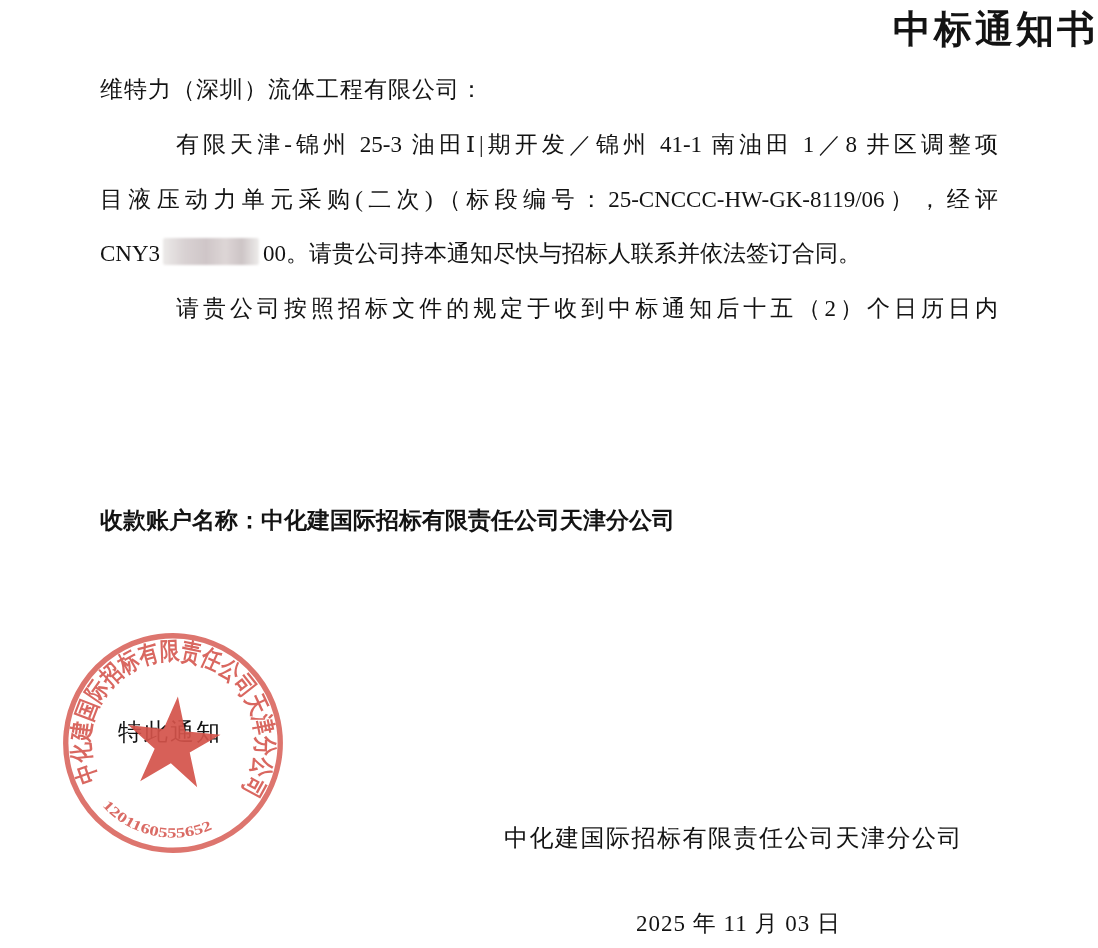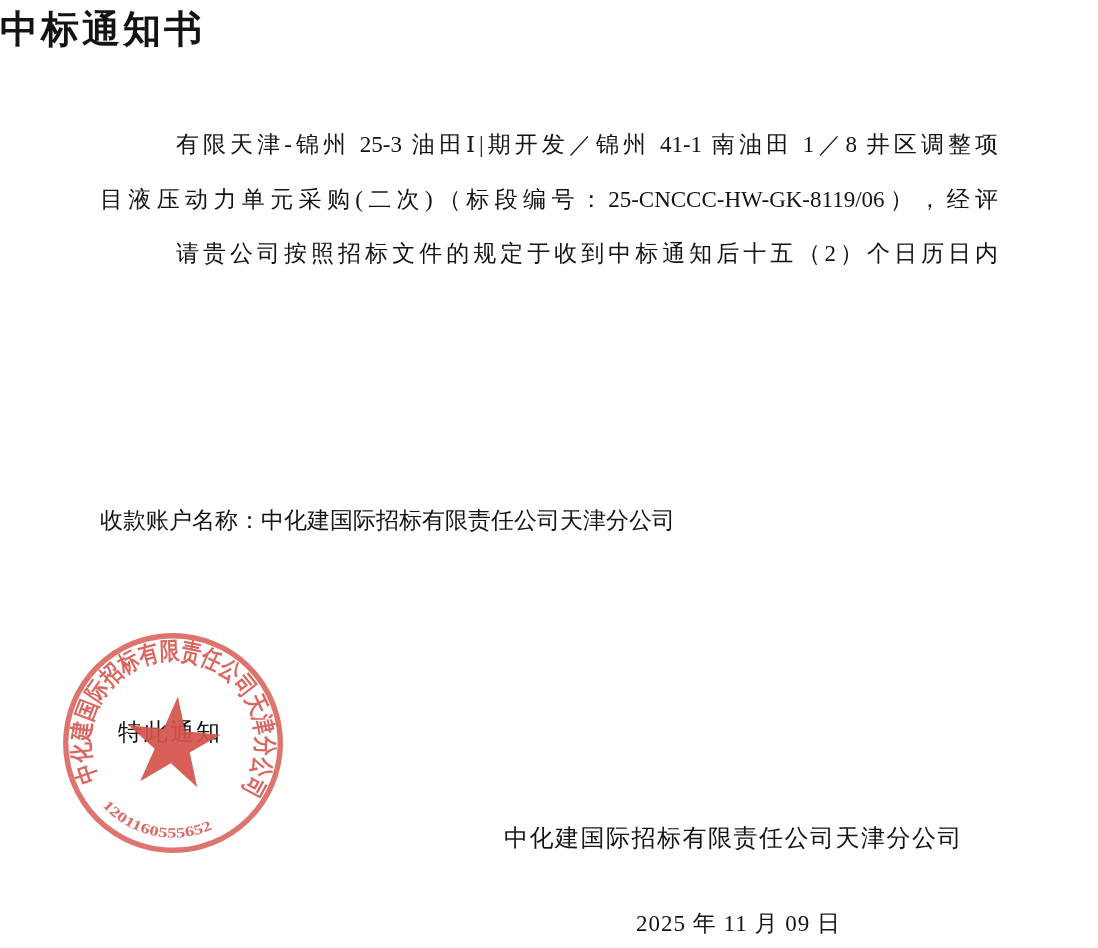--- a/index.html
+++ b/index.html
@@ -7,21 +7,21 @@
     width:1098px;height:948px;
     background:#ffffff;
     font-family:"Liberation Serif","DejaVu Serif",serif;
     color:#131313;
     position:relative;
     overflow:hidden;
   }
   .page{position:absolute;inset:0;}
   .doc-title{
     position:absolute;top:4px;left:0;width:100%;
-    text-align:left;font-size:38px;font-weight:bold;letter-spacing:3px;
+    text-align:right;font-size:38px;font-weight:bold;letter-spacing:3px;
   }
   .salutation{
     position:absolute;left:100px;top:74px;width:898px;
     font-size:23px;letter-spacing:1px;
   }
   .content{
     position:absolute;left:100px;top:118px;width:898px;
     font-size:23px;
   }
   .line{height:54.6px;line-height:54.6px;white-space:nowrap;}
@@ -31,21 +31,21 @@
     display:inline-block;vertical-align:-4px;border-radius:2px;
     background:linear-gradient(90deg,#eceae9 0%,#d9d2d3 22%,#cfc6c8 45%,#ddd6d6 65%,#cdc5c6 82%,#eeeceb 100%);
     filter:blur(1.3px);
   }
   .redact.r1{width:96px;height:27px;margin:0 4px 0 3px;}
   .redact.r2{width:87px;height:30px;margin:0 2px;}
   .redact.r3{width:33px;height:30px;margin:0 2px 0 18px;}
   .bank{
     position:absolute;left:100px;top:494px;width:898px;font-size:23px;
   }
-  .bank .line{height:54.8px;line-height:54.8px;}
+  .bank .line{height:54.8px;line-height:54.8px;font-weight:bold;}
   .closing{
     position:absolute;left:118px;top:716px;font-size:24px;letter-spacing:2px;
   }
   .signature{
     position:absolute;left:504px;top:822px;font-size:24px;letter-spacing:1.5px;white-space:nowrap;
   }
   .doc-date{
     position:absolute;left:636px;top:908px;font-size:23px;letter-spacing:1px;white-space:nowrap;
   }
   .stamp{
@@ -54,24 +54,26 @@
   }
   .stamp svg{display:block;width:100%;height:100%;}
 </style>
 </head>
 <body>
 
 <div class="page">
 
   <div class="doc-title">中标通知书</div>
 
+  <div class="salutation">维特力（深圳）流体工程有限公司：</div>
 
   <div class="content">
     <div class="line fill indent">有限天津-锦州 25-3 油田Ⅰ|期开发／锦州 41-1 南油田 1／8 井区调整项</div>
     <div class="line fill">目液压动力单元采购(二次)（标段编号：25-CNCCC-HW-GK-8119/06），经评</div>
+    <div class="line"><span>CNY3</span><span class="redact r1"></span><span>00。请贵公司持本通知尽快与招标人联系并依法签订合同。</span></div>
     <div class="line fill indent">请贵公司按照招标文件的规定于收到中标通知后十五（2）个日历日内</div>
   </div>
 
   <div class="bank">
     <div class="line">收款账户名称：中化建国际招标有限责任公司天津分公司</div>
   </div>
 
   <div class="closing">特此通知</div>
 
   <div class="stamp">
@@ -84,15 +86,15 @@
       </text>
       <polygon points="120,72 131.17,106.63 167.55,106.55 138.07,127.87 149.39,162.45 120,141 90.61,162.45 101.93,127.87 72.45,106.55 108.83,106.63" fill="#d4524a" opacity="0.92"></polygon>
       <text font-size="14.5" font-weight="bold" fill="#d4524a" opacity="0.85" font-family="Liberation Serif, DejaVu Serif, serif">
         <textPath href="#numPath" startOffset="0" textLength="124" lengthAdjust="spacingAndGlyphs">1201160555652</textPath>
       </text>
     </svg>
   </div>
 
   <div class="signature">中化建国际招标有限责任公司天津分公司</div>
 
-  <div class="doc-date">2025 年 11 月 09 日</div>
+  <div class="doc-date">2025 年 11 月 03 日</div>
 
 </div>
 
 </body></html>

